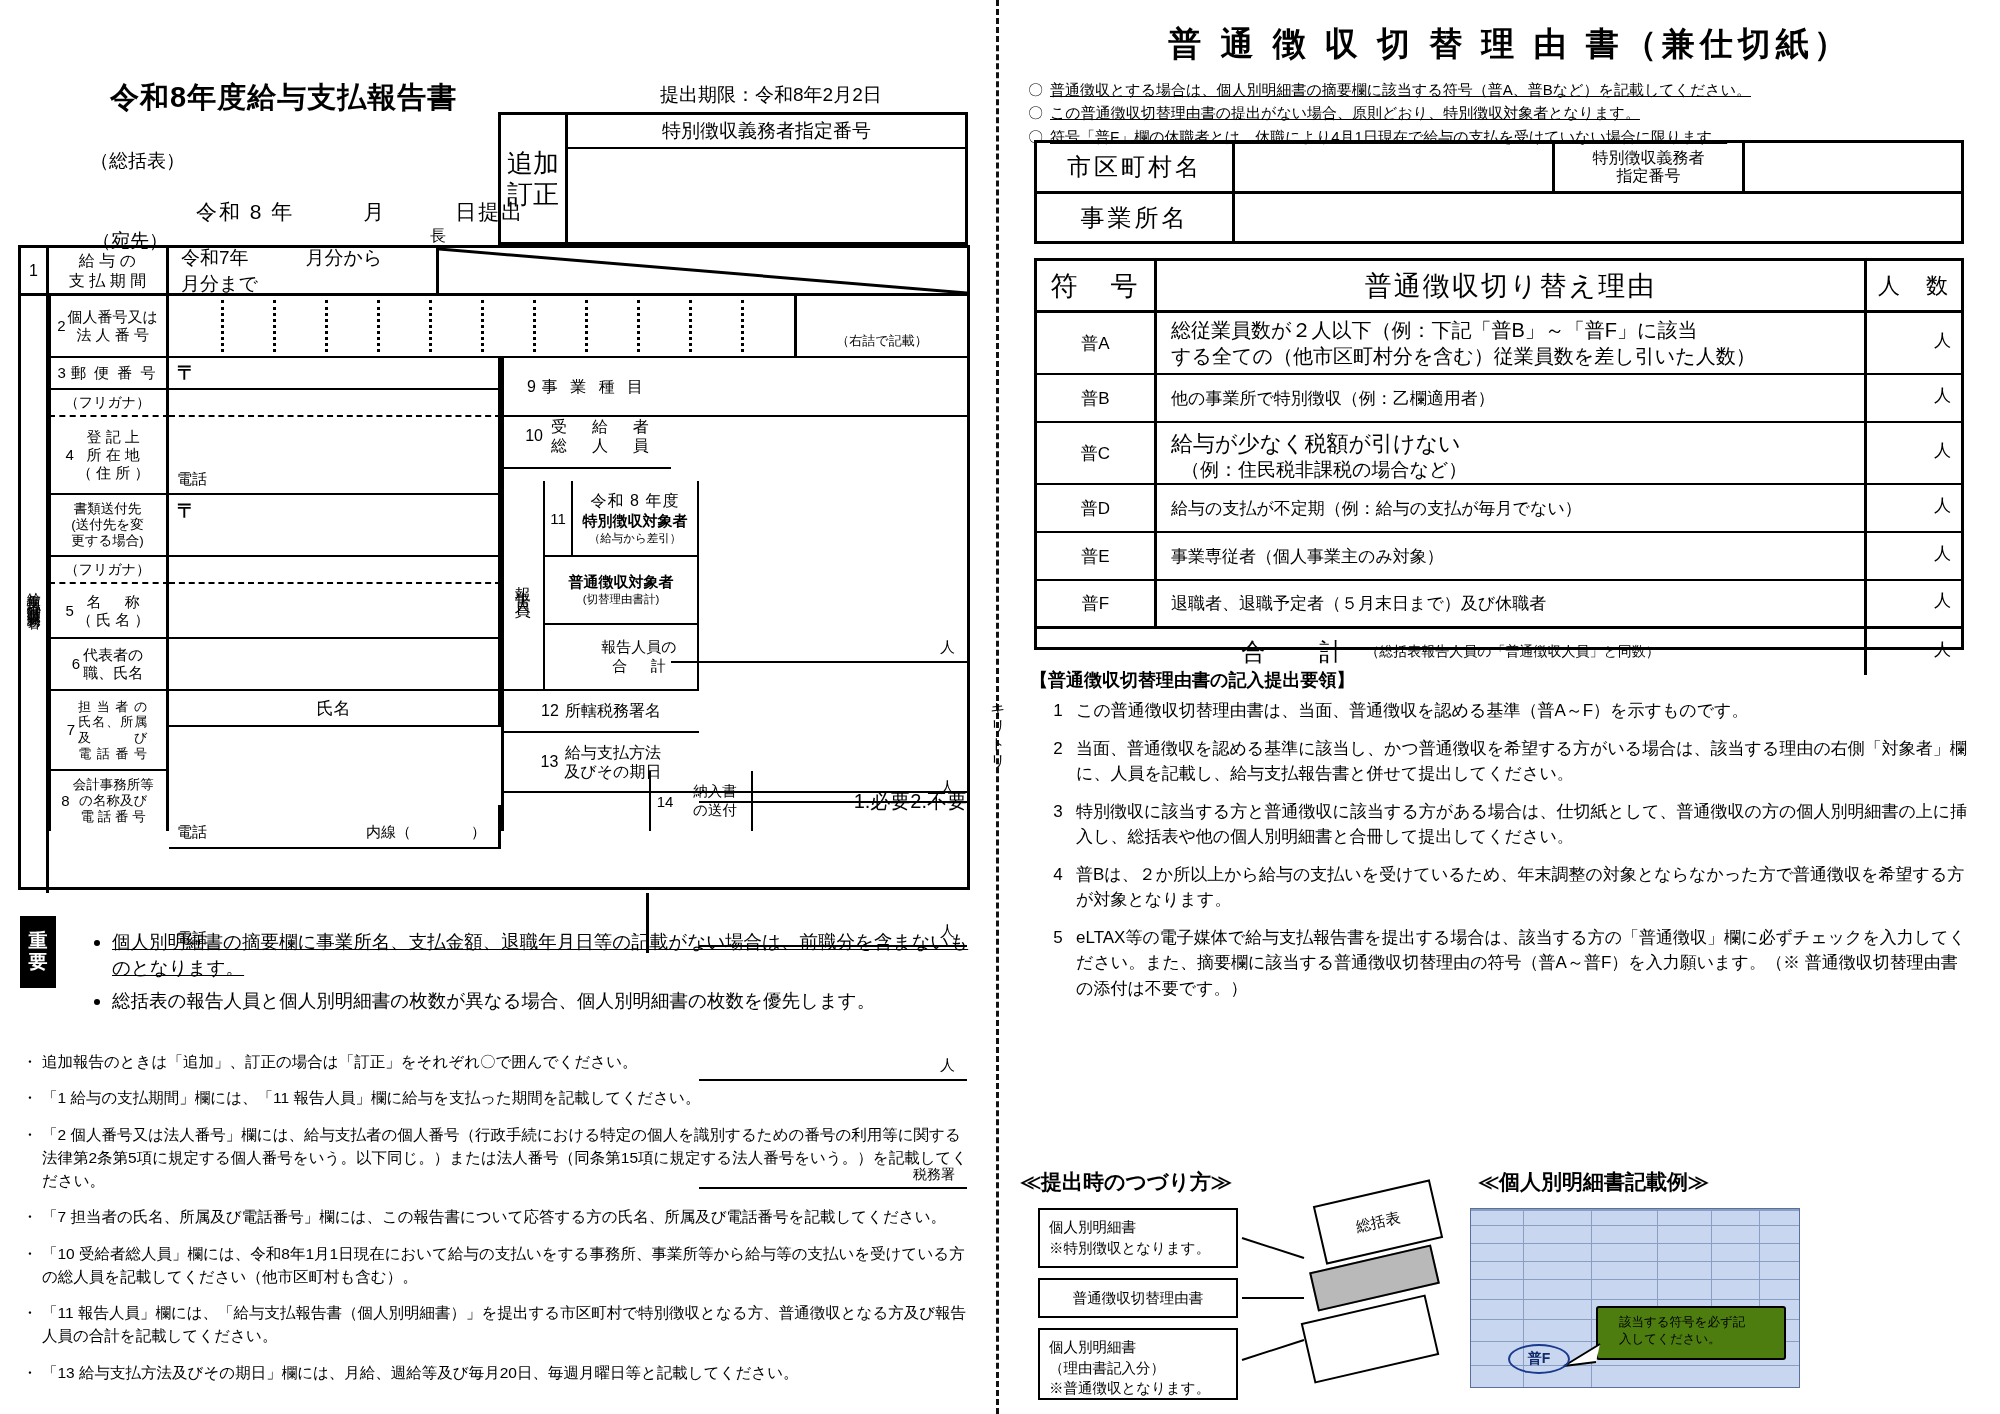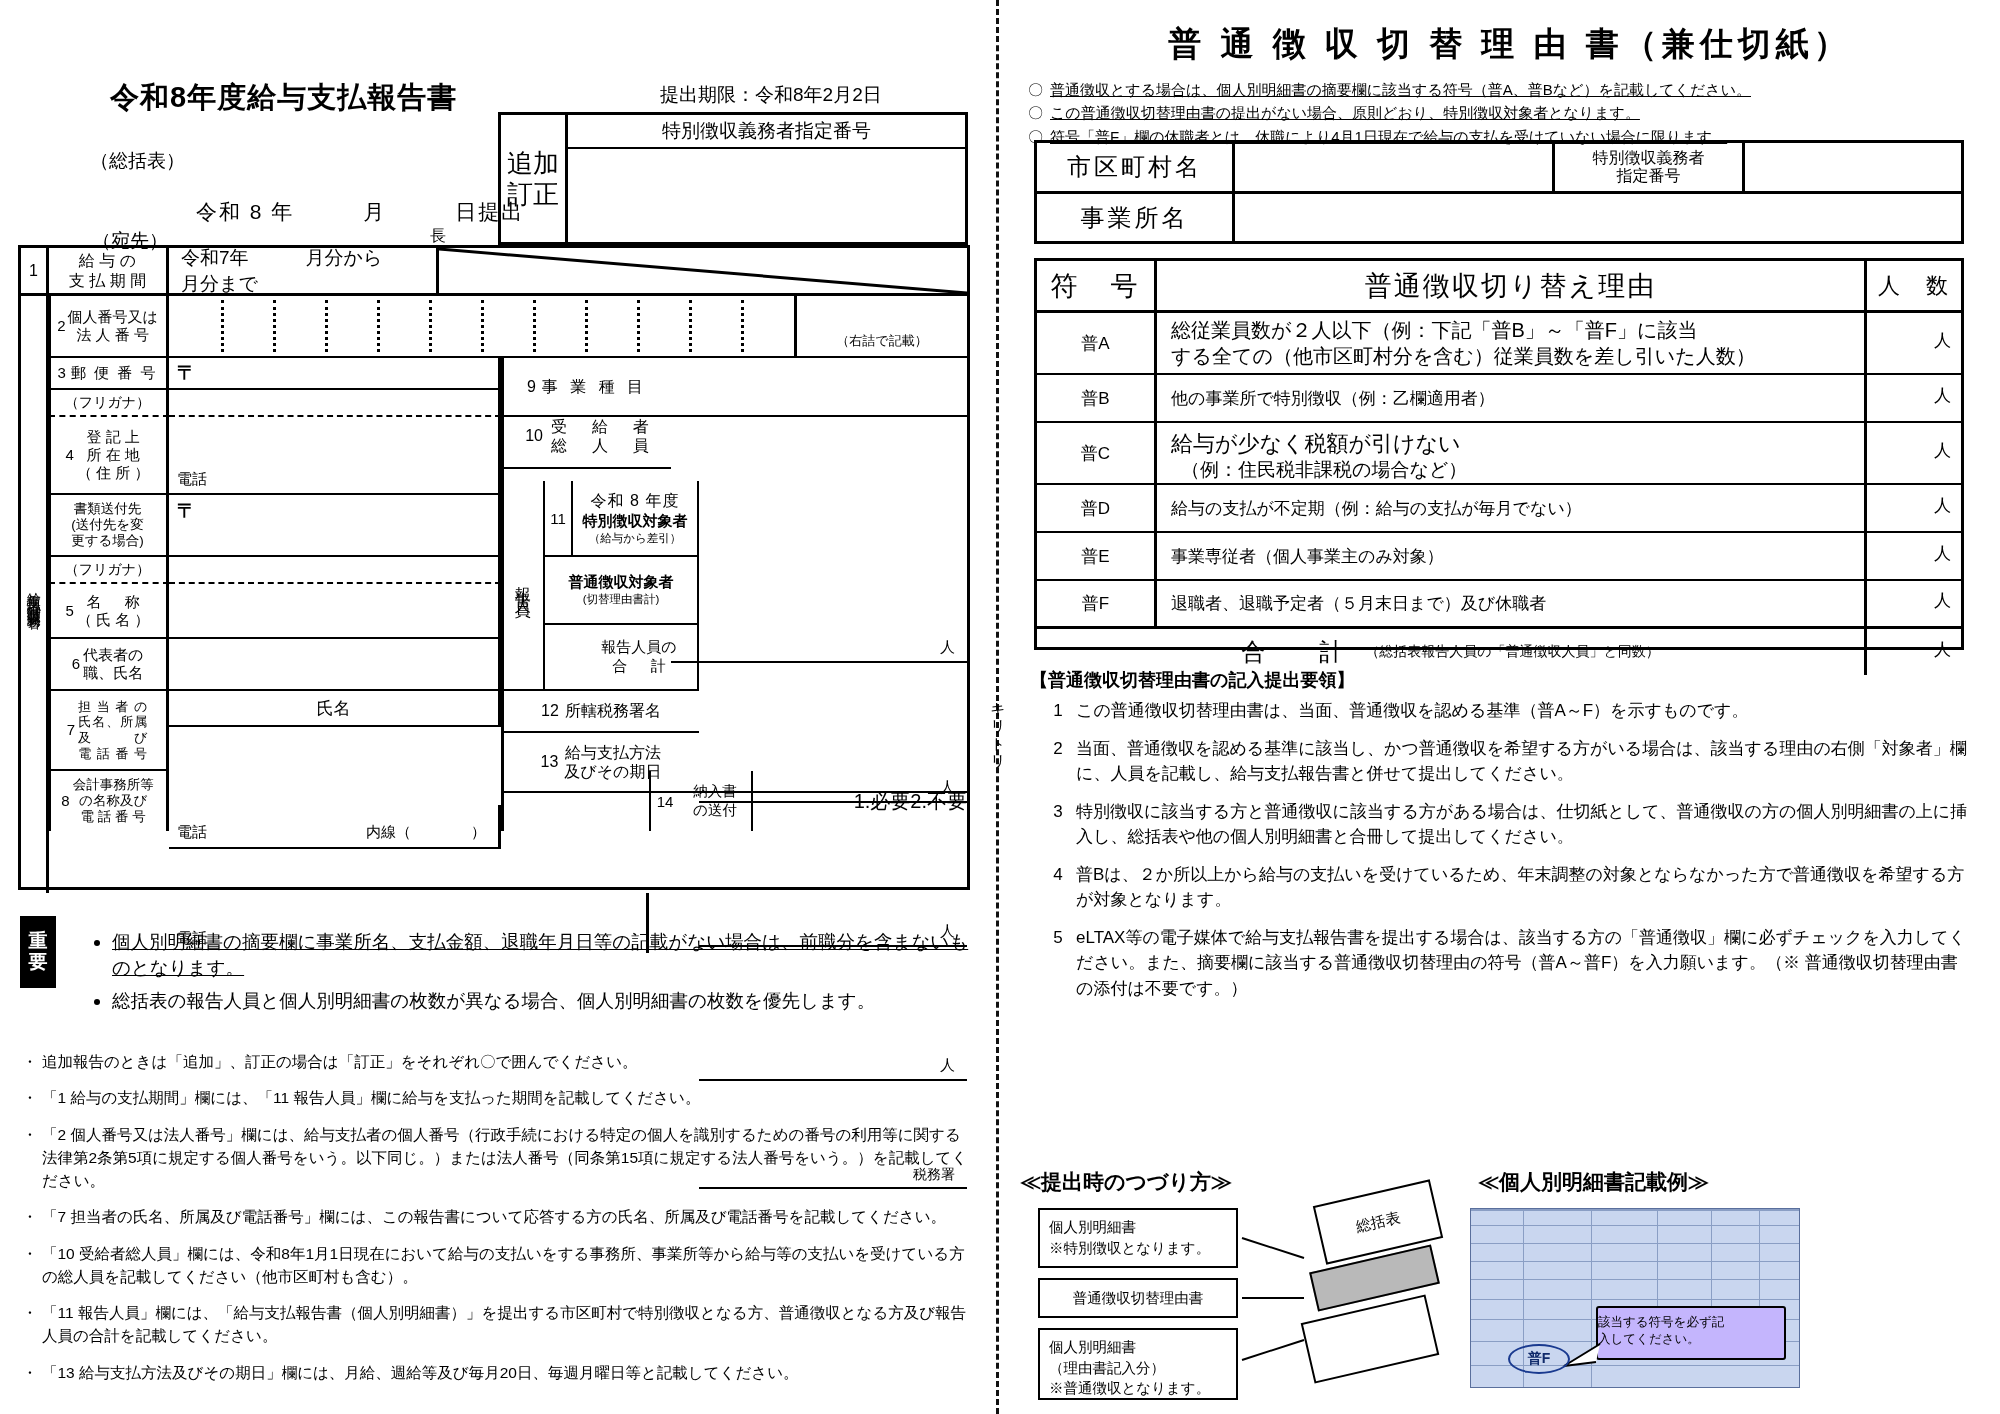--- a/index.html
+++ b/index.html
@@ -145,22 +145,22 @@
     font-size:14.5px; line-height:1.42; padding:7px 9px;
   }
   .paper-shape { position:absolute; border:2px solid #000; background:#fff; }
 
   .sample-img {
     position:absolute; left:470px; top:1208px; width:330px; height:180px;
     background:#c9d6ef; border:1px solid #5a6f9c; overflow:hidden;
   }
   .sample-line { position:absolute; background:#8a9ec4; }
   .callout {
-    position:absolute; border:2px solid #000; background:#c4b5fd; border-radius:3px;
-    font-size:12.5px; line-height:1.35; padding:6px 0;
+    position:absolute; border:2px solid #000; background:#4d7c0f; border-radius:3px;
+    font-size:12.5px; line-height:1.35; padding:6px 21px;
   }
   .fu-ellipse {
     position:absolute; border:2px solid #1a3a8f; border-radius:50%;
     color:#102a6b; font-size:14px; font-weight:bold;
     display:flex; align-items:center; justify-content:center;
   }
 </style>
 </head>
 <body>
 

